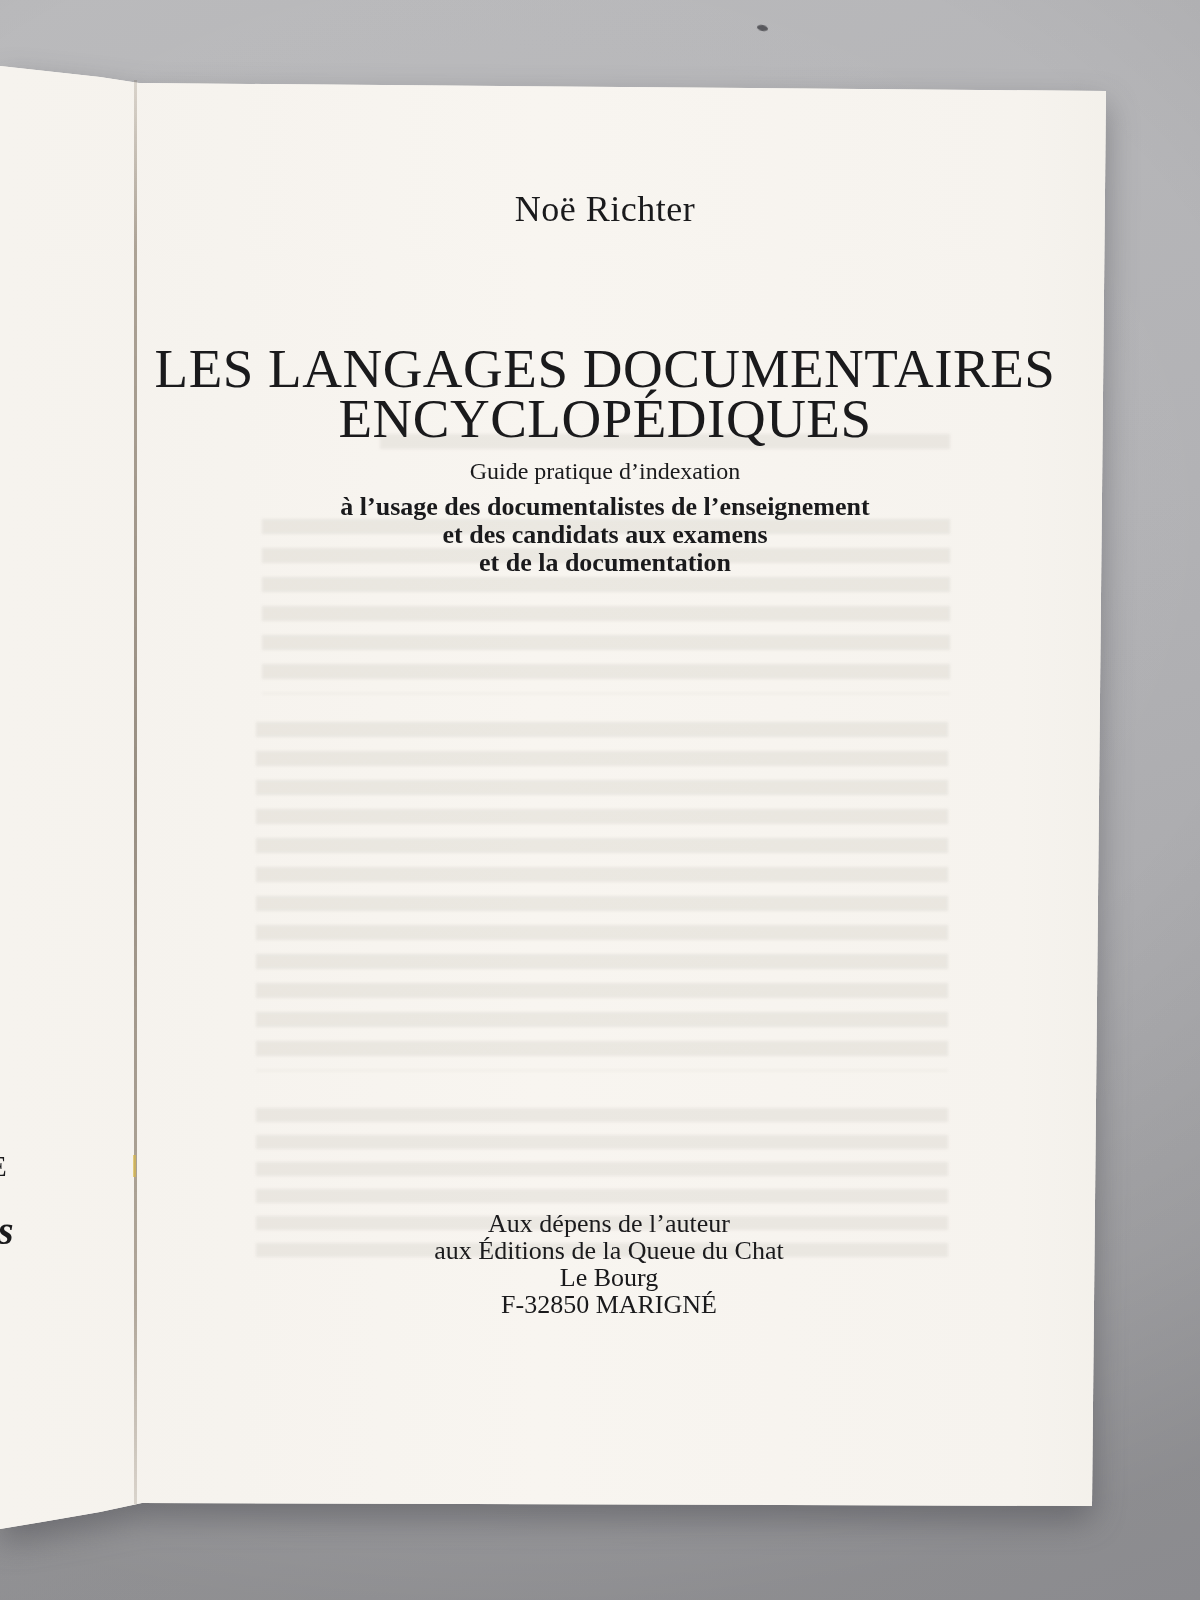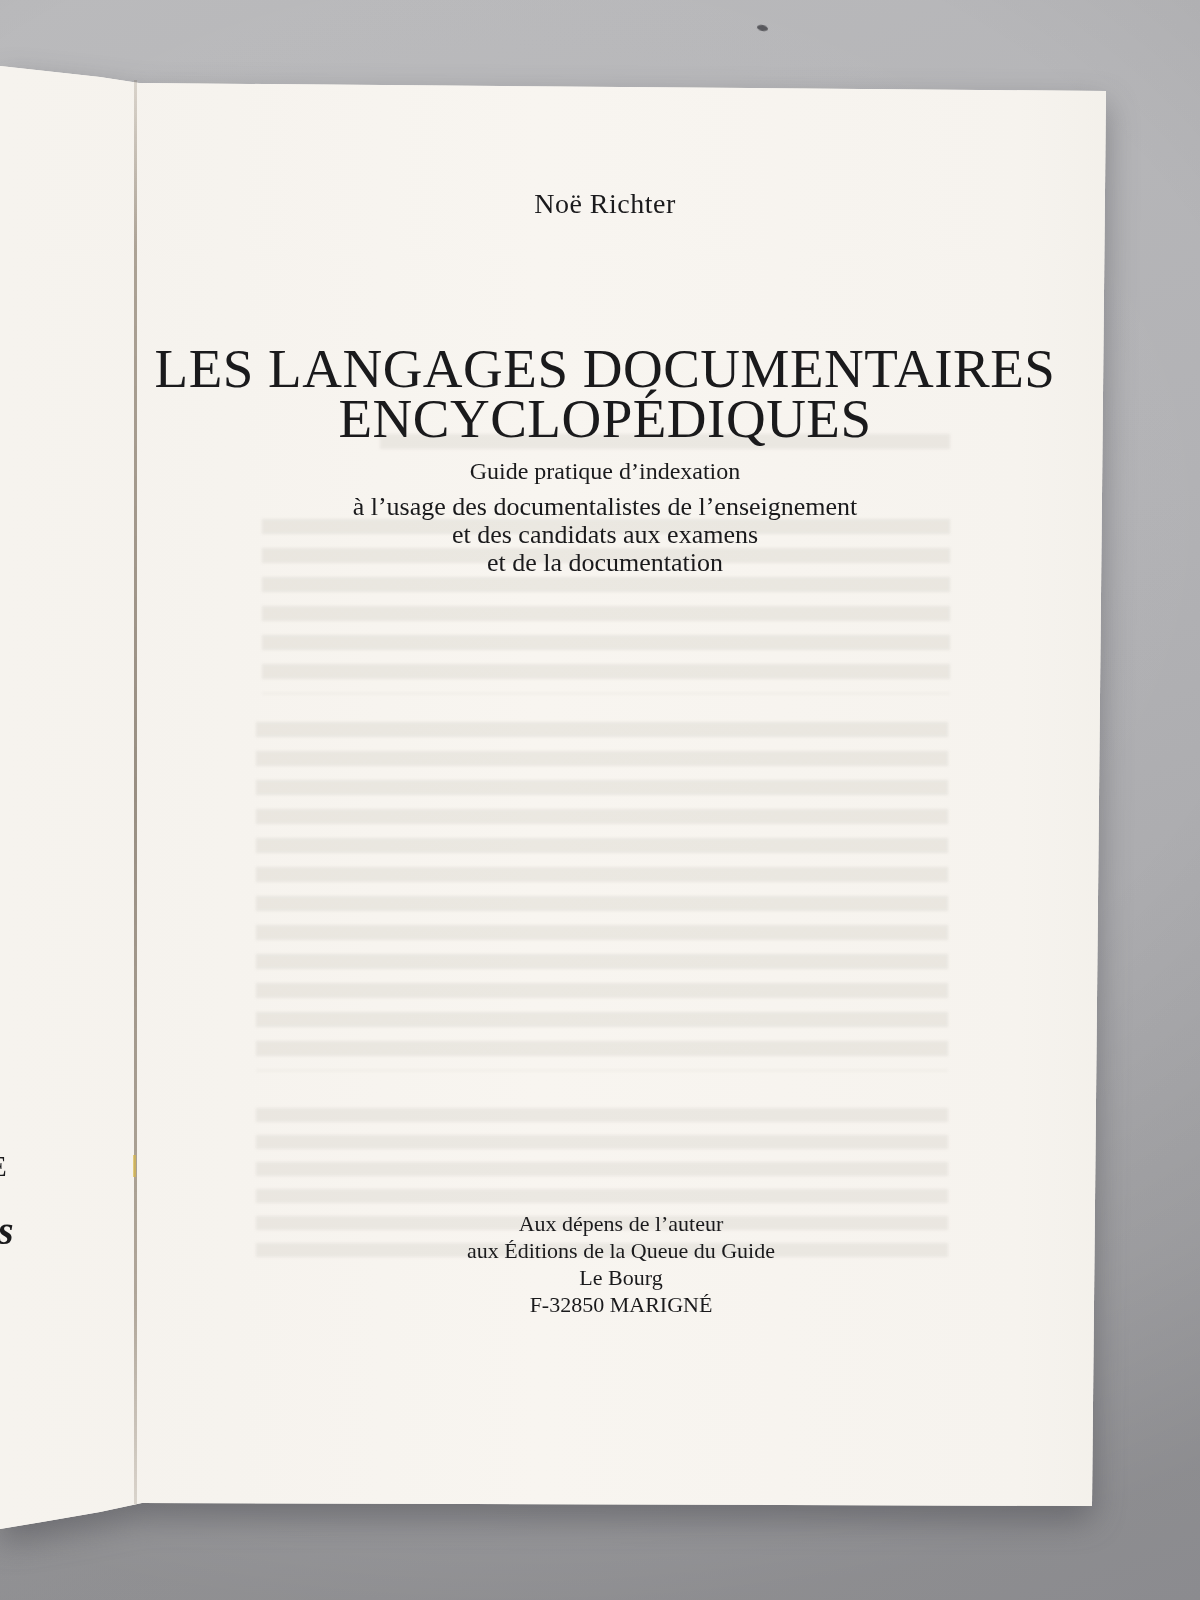--- a/index.html
+++ b/index.html
@@ -84,21 +84,21 @@
     position: absolute;
     left: 150px; top: 0;
     width: 910px; height: 1600px;
     text-align: center;
     color: var(--ink, #1a1a1c);
   }
   .author {
     position: absolute;
     left: 0; width: 100%;
     top: 188px;
-    font-size: 28px;
+    font-size: 36px;
     letter-spacing: 0.5px;
   }
   .title {
     position: absolute;
     left: 0; width: 100%;
     top: 344px;
     font-size: 55px;
     line-height: 50px;
     letter-spacing: 0.5px;
   }
@@ -107,26 +107,27 @@
     left: 0; width: 100%;
     top: 458px;
     font-size: 24px;
   }
   .subtitle-lines {
     position: absolute;
     left: 0; width: 100%;
     top: 493px;
     font-size: 26px;
     line-height: 28px;
+    font-weight: bold;
   }
   .imprint {
     position: absolute;
-    left: 16px; width: 100%;
+    left: 4px; width: 100%;
     top: 1210px;
-    font-size: 22px;
+    font-size: 26px;
     line-height: 27px;
   }
   
   .ghost {
     position: absolute;
     filter: blur(1.6px);
     pointer-events: none;
   }
   .ghost-line {
     background: rgba(128,120,108,0.10);
@@ -176,21 +177,21 @@
         <div class="subtitle">Guide pratique d’indexation</div>
 
         <div class="subtitle-lines">
           <div>à l’usage des documentalistes de l’enseignement</div>
           <div>et des candidats aux examens</div>
           <div>et de la documentation</div>
         </div>
 
         <div class="imprint">
           <div>Aux dépens de l’auteur</div>
-          <div>aux Éditions de la Queue du Guide</div>
+          <div>aux Éditions de la Queue du Chat</div>
           <div>Le Bourg</div>
           <div>F-32850 MARIGNÉ</div>
         </div>
       </div>
     </div>
 
     <div class="gutter-line"></div>
     <div class="gutter-mark"></div>
   </div>
 </div>

